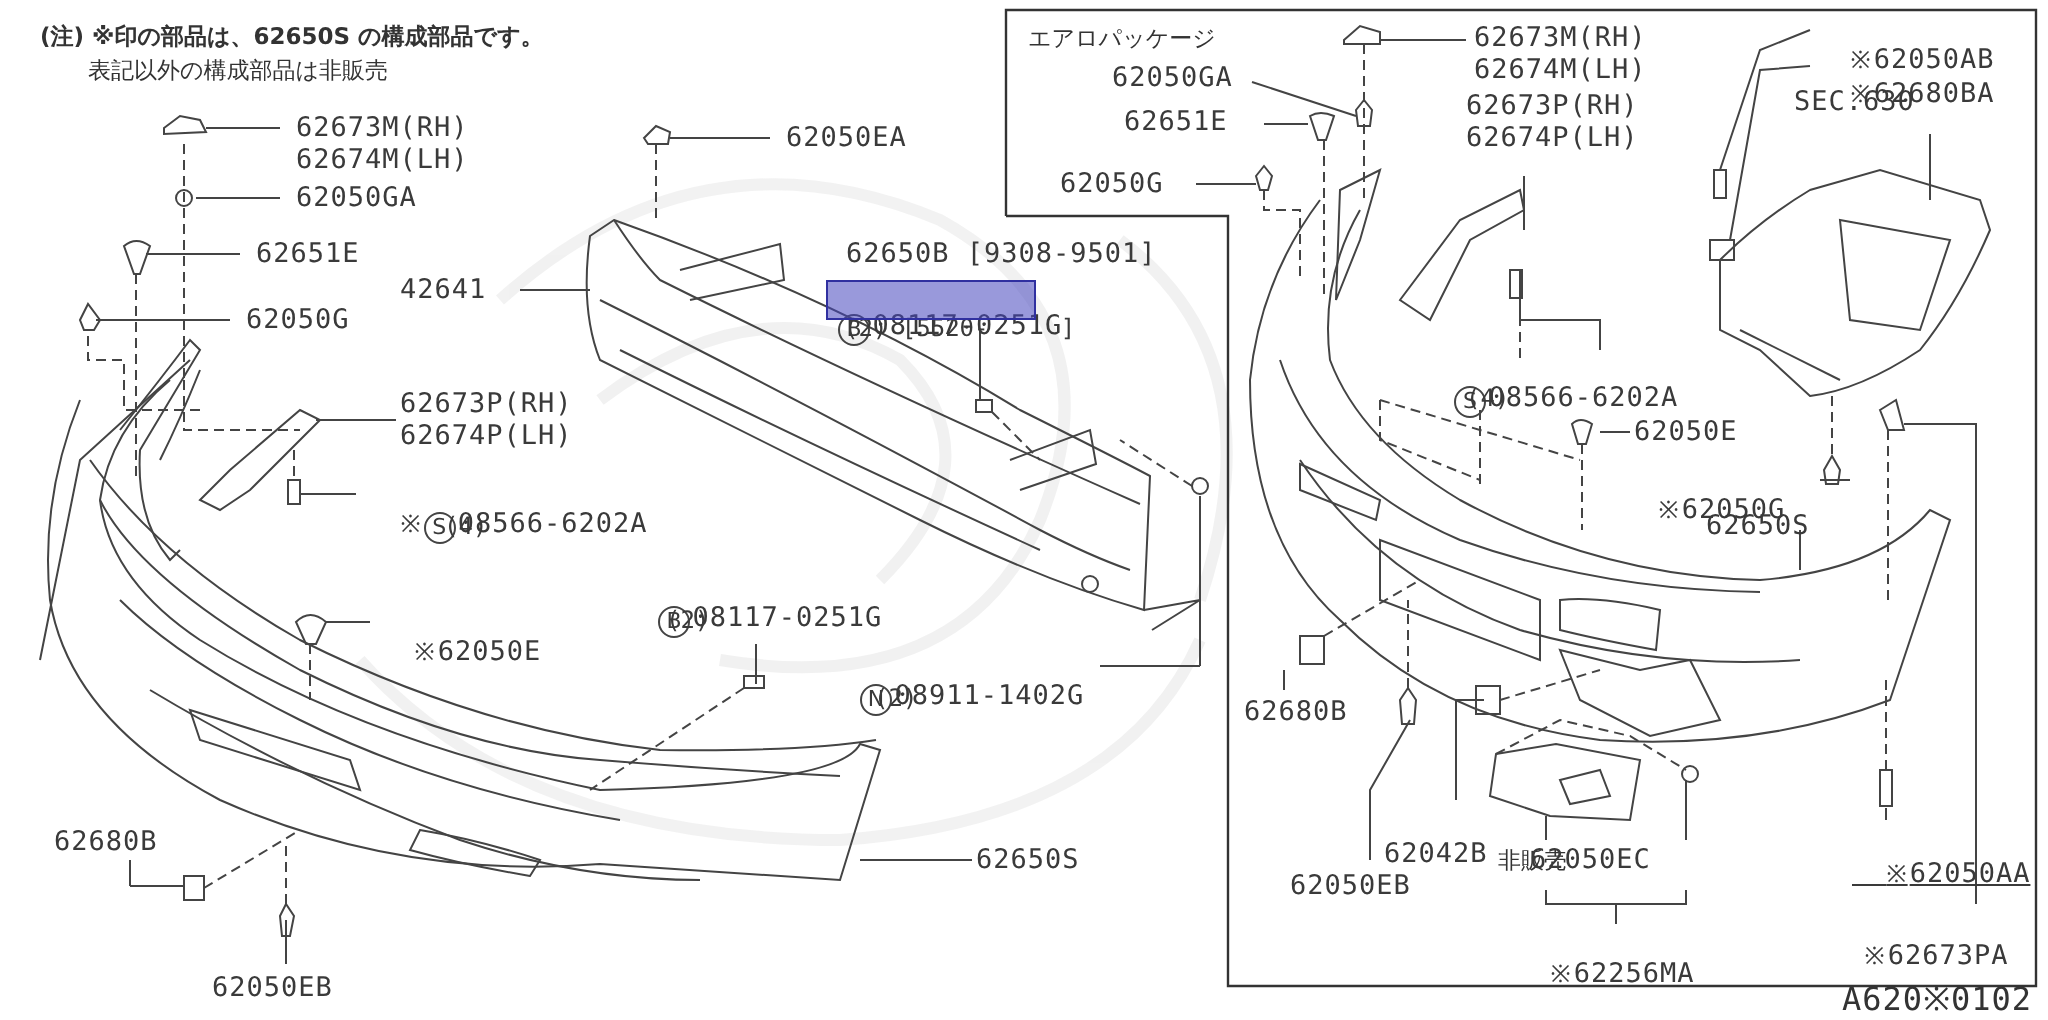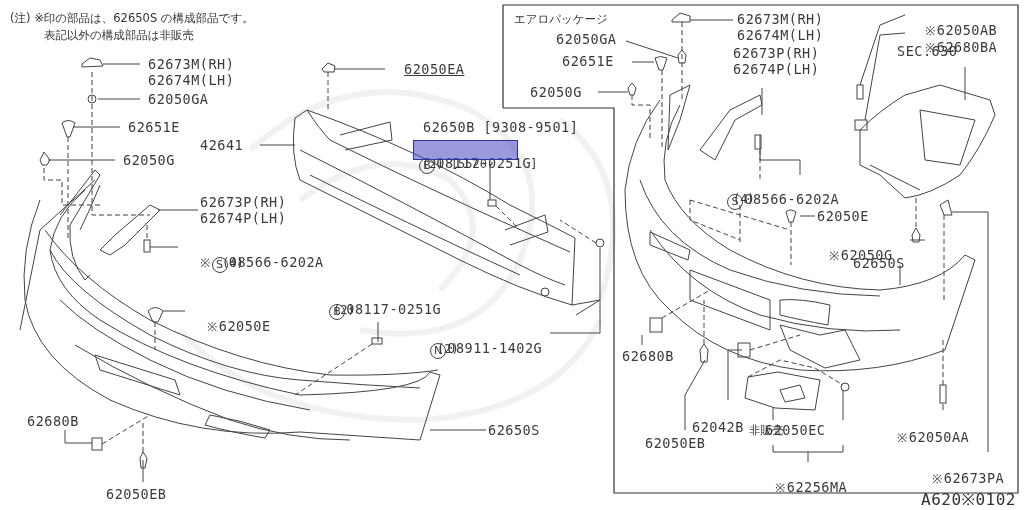--- a/index.html
+++ b/index.html
@@ -174,39 +174,39 @@
     <line x1="916" y1="198" x2="916" y2="228"></line>
     <line x1="944" y1="215" x2="944" y2="300"></line>
     <line x1="943" y1="340" x2="943" y2="385"></line>
     <line x1="662" y1="318" x2="710" y2="290"></line>
     <line x1="704" y1="344" x2="704" y2="300"></line>
     <line x1="750" y1="350" x2="800" y2="335"></line>
     <polyline points="748,377 780,360 815,368 843,385"></polyline>
   </g>
 </svg>
 
-<div class="note" style="left:10px;top:10px;">(注) ※印の部品は、62650S の構成部品です。</div>
+<div class="note" style="left:20px;top:10px;font-weight:bold;">(注) ※印の部品は、62650S の構成部品です。</div>
 <div class="note" style="left:44px;top:27px;">表記以外の構成部品は非販売</div>
 
 <div class="lbl" style="left:148px;top:57px;">62673M(RH)</div>
 <div class="lbl" style="left:148px;top:73px;">62674M(LH)</div>
 <div class="lbl" style="left:148px;top:92px;">62050GA</div>
 <div class="lbl" style="left:128px;top:120px;">62651E</div>
 <div class="lbl" style="left:123px;top:153px;">62050G</div>
 <div class="lbl" style="left:200px;top:138px;">42641</div>
 <div class="lbl" style="left:200px;top:195px;">62673P(RH)</div>
 <div class="lbl" style="left:200px;top:211px;">62674P(LH)</div>
 <div class="lbl" style="left:183px;top:240px;">
   <span class="star">※</span><span class="circ">S</span><span>08566-6202A</span>
 </div>
 <div class="sub" style="left:222px;top:256px;">(4)</div>
 <div class="lbl" style="left:190px;top:304px;">
   <span class="star">※</span><span>62050E</span>
 </div>
-<div class="lbl" style="left:404px;top:62px;text-decoration:underline;">62050EA</div>
+<div class="lbl" style="left:393px;top:62px;">62050EA</div>
 <div class="lbl" style="left:423px;top:120px;">62650B [9308-9501]</div>
 <div class="lbl" style="left:402px;top:141px;">
   <span class="circ">B</span><span>08117-0251G</span>
 </div>
 <div class="sub" style="left:422px;top:157px;">(2) [5520-     ]</div>
 <div class="highlight"></div>
 <div class="lbl" style="left:312px;top:287px;">
   <span class="circ">B</span><span>08117-0251G</span>
 </div>
 <div class="sub" style="left:333px;top:303px;">(2)</div>
@@ -239,21 +239,21 @@
 <div class="sub" style="left:733px;top:192px;">(4)</div>
 <div class="lbl" style="left:817px;top:209px;">62050E</div>
 <div class="lbl" style="left:812px;top:233px;">
   <span class="star">※</span><span>62050G</span>
 </div>
 <div class="lbl" style="left:853px;top:256px;">62650S</div>
 <div class="lbl" style="left:622px;top:349px;">62680B</div>
 <div class="lbl" style="left:692px;top:404px;margin-top:16px;">62042B</div>
 <div class="note" style="left:749px;top:422px;">非販売</div>
 <div class="lbl" style="left:765px;top:423px;">62050EC</div>
-<div class="lbl" style="left:880px;top:415px;">
+<div class="lbl" style="left:926px;top:415px;text-decoration:underline;">
   <span class="star">※</span><span>62050AA</span>
 </div>
 <div class="lbl" style="left:645px;top:436px;">62050EB</div>
 <div class="lbl" style="left:758px;top:465px;">
   <span class="star">※</span><span>62256MA</span>
 </div>
 <div class="lbl" style="left:915px;top:456px;">
   <span class="star">※</span><span>62673PA</span>
 </div>
 

